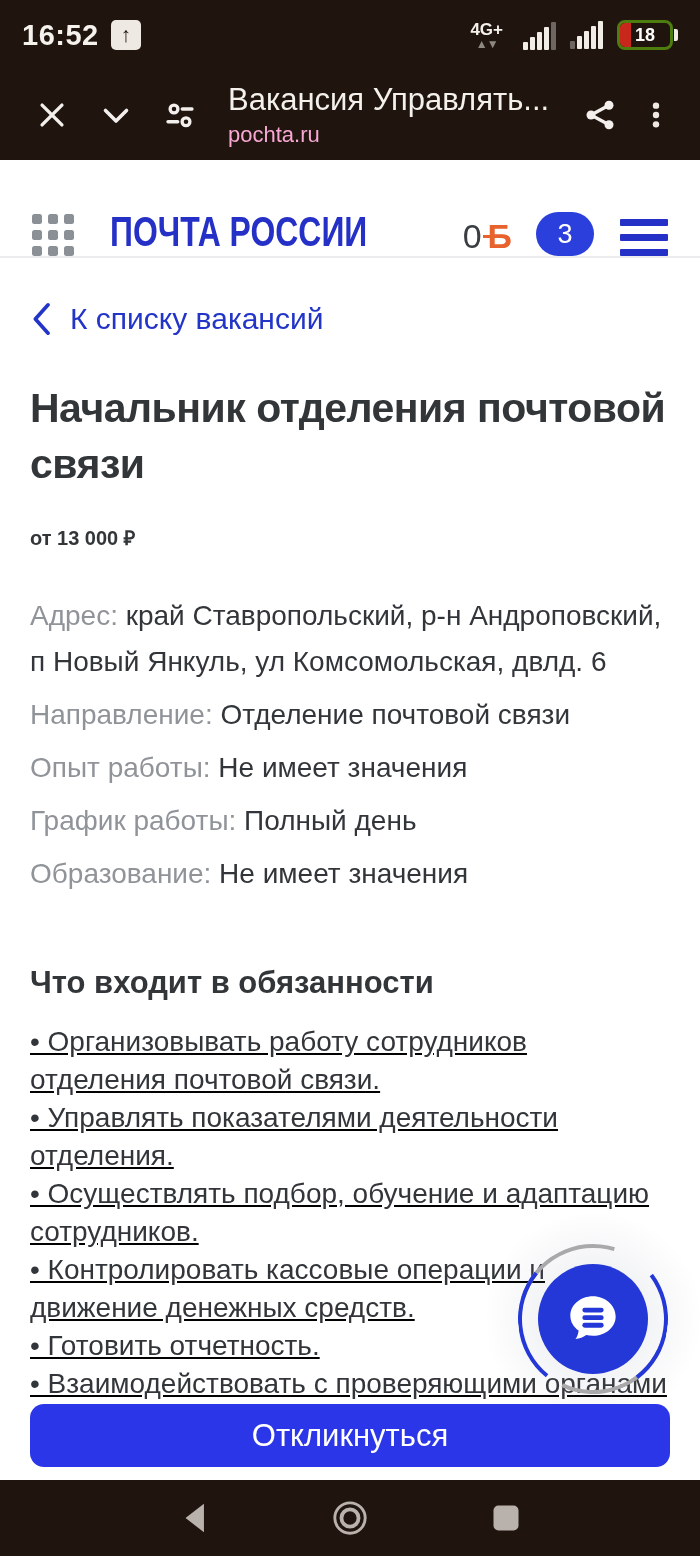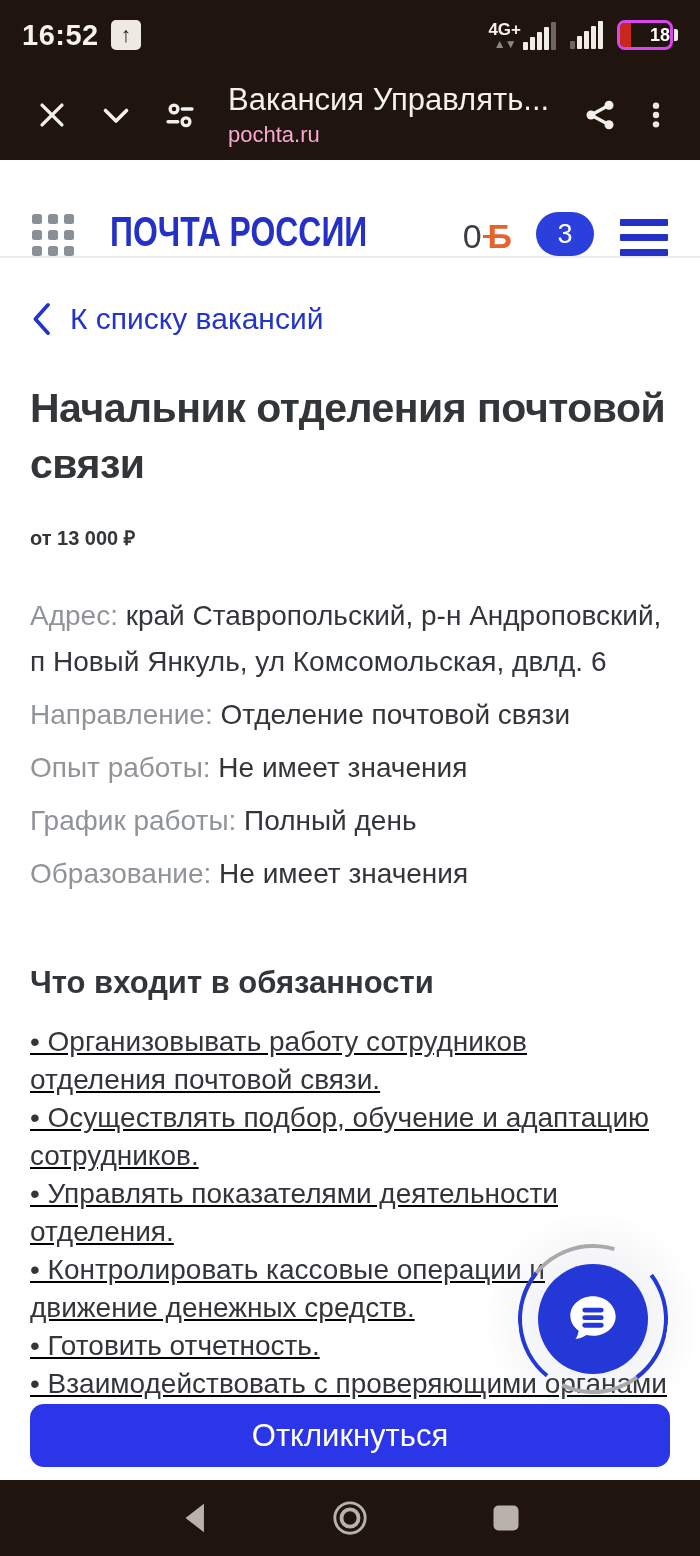--- a/index.html
+++ b/index.html
@@ -18,31 +18,31 @@
     padding:0 22px;
   }
   .sb-left { display:flex; align-items:center; gap:12px; }
   .sb-time { font-size:29px; font-weight:700; letter-spacing:0.5px; }
   .cast-box {
     width:30px; height:30px; background:#efe9e4; border-radius:5px;
     display:flex; align-items:center; justify-content:center;
     color:#1f140e; font-size:21px; font-weight:700;
   }
   .sb-right { display:flex; align-items:flex-end; gap:14px; }
-  .net-group { display:flex; align-items:flex-end; gap:1px;justify-content:space-between; }
+  .net-group { display:flex; align-items:flex-end; gap:19px;justify-content:space-between; }
   .net-meta { display:flex; flex-direction:column; align-items:center; margin-right:1px; }
   .net-label { font-size:17px; font-weight:700; line-height:17px; }
   .net-arrows { font-size:12px; color:#8f8881; line-height:12px; letter-spacing:-1px; }
   .bars { display:flex; align-items:flex-end; gap:2px; }
   .bar { width:5px; background:#f2ece6; border-radius:1px; }
   .bar.dim { background:#6e6761; }
   .battery { position:relative; display:flex; align-items:center; }
   .batt-body {
-    width:56px; height:30px; border:3px solid #d946ef; border-radius:8px;
-    position:relative; overflow:hidden; display:flex; align-items:center; justify-content:flex-end;
+    width:56px; height:30px; border:3px solid #4d7c0f; border-radius:8px;
+    position:relative; overflow:hidden; display:flex; align-items:center; justify-content:center;
   }
   .batt-fill { position:absolute; left:0; top:0; bottom:0; width:11px; background:#c8281c; }
   .batt-num { position:relative; font-size:18px; font-weight:700; color:#fff; }
   .batt-nub { width:4px; height:12px; background:#f2ece6; border-radius:0 2px 2px 0; margin-left:1px; }
 
   
   .browser-bar {
     position:absolute; top:70px; left:0; width:700px; height:90px;
     background:#1f140e; color:#f2efec;
     display:flex; align-items:center; padding:0 24px; gap:8px;
@@ -250,22 +250,22 @@
     <div class="detail-row"><span class="detail-label">Направление:</span><span> Отделение почтовой связи</span></div>
     <div class="detail-row"><span class="detail-label">Опыт работы:</span><span> Не имеет значения</span></div>
     <div class="detail-row"><span class="detail-label">График работы:</span><span> Полный день</span></div>
     <div class="detail-row"><span class="detail-label">Образование:</span><span> Не имеет значения</span></div>
   </div>
 
   <div class="section-title">Что входит в обязанности</div>
 
   <div class="bullets">
     <div class="bullet">• Организовывать работу сотрудников отделения почтовой связи.</div>
+    <div class="bullet">• Управлять показателями деятельности отделения.</div>
     <div class="bullet">• Осуществлять подбор, обучение и адаптацию сотрудников.</div>
-    <div class="bullet">• Управлять показателями деятельности отделения.</div>
     <div class="bullet">• Контролировать кассовые операции и движение денежных средств.</div>
     <div class="bullet">• Готовить отчетность.</div>
     <div class="bullet">• Взаимодействовать с проверяющими органами в части, касающейся деятельности отделения.</div>
   </div>
 </div>
 
 <div class="fab-zone">
   <div class="fab-glow"></div>
   <div class="ring gray-top"></div>
   <div class="ring gray-bottom"></div>

